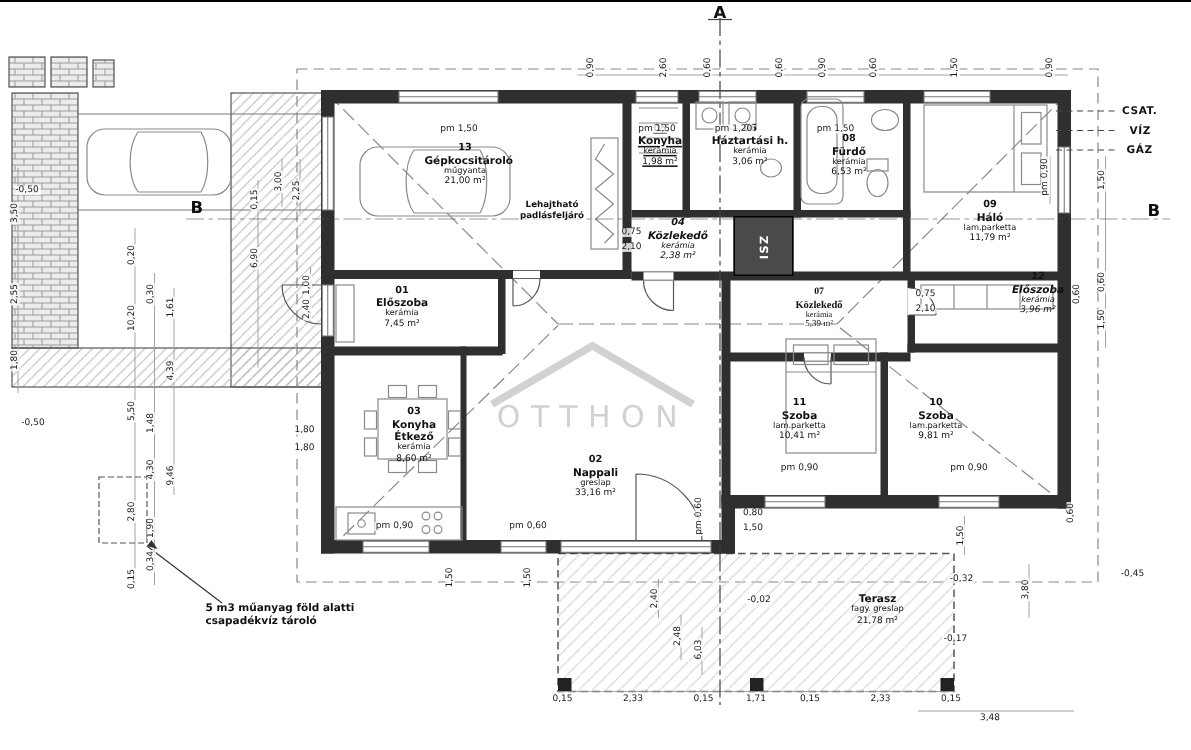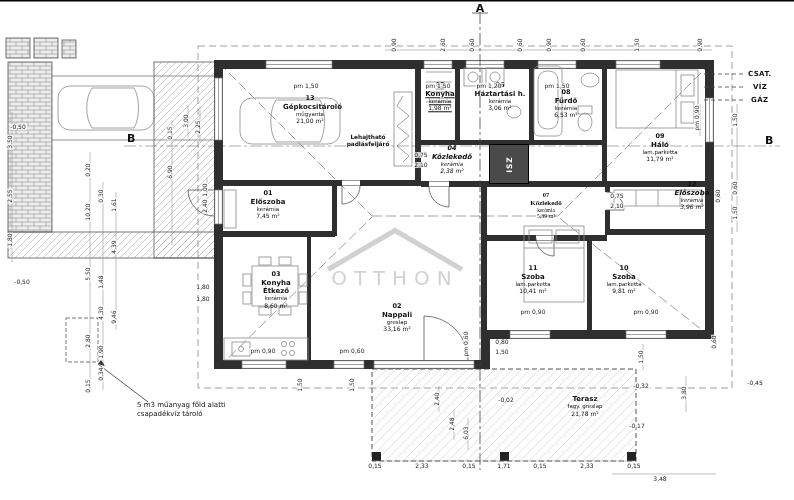--- a/index.html
+++ b/index.html
@@ -26,21 +26,21 @@
        border:1px solid #000;z-index:5;display:flex;align-items:center;justify-content:center;}
   .isz span{color:#fff;font-size:7.5px;font-weight:bold;transform:rotate(-90deg);letter-spacing:1px;}
   
   .sec{position:absolute;font-size:11px;font-weight:bold;z-index:8;}
   .sec-a{left:480px;top:2px;transform:translateX(-50%);}
   .sec-b-left{left:127px;top:132px;}
   .sec-b-right{left:765px;top:134px;}
   
   .attic{position:absolute;left:368px;top:134px;transform:translateX(-50%);text-align:center;
          font-size:5.8px;font-weight:bold;line-height:1.25;z-index:6;background:rgba(255,255,255,.55);}
-  .note{position:absolute;left:137px;top:401px;font-size:7px;font-weight:normal;line-height:1.3;z-index:7;}
+  .note{position:absolute;left:137px;top:401px;font-size:7px;font-weight:bold;line-height:1.3;z-index:7;}
   .util{position:absolute;font-size:7px;font-weight:bold;letter-spacing:.4px;z-index:7;}
 </style>
 </head>
 <body>
 
 <div class="canvas">
 
   <svg class="plan" width="794" height="500" viewBox="0 0 794 500">
     <defs>
       <pattern id="brick" width="12" height="8" patternUnits="userSpaceOnUse">

